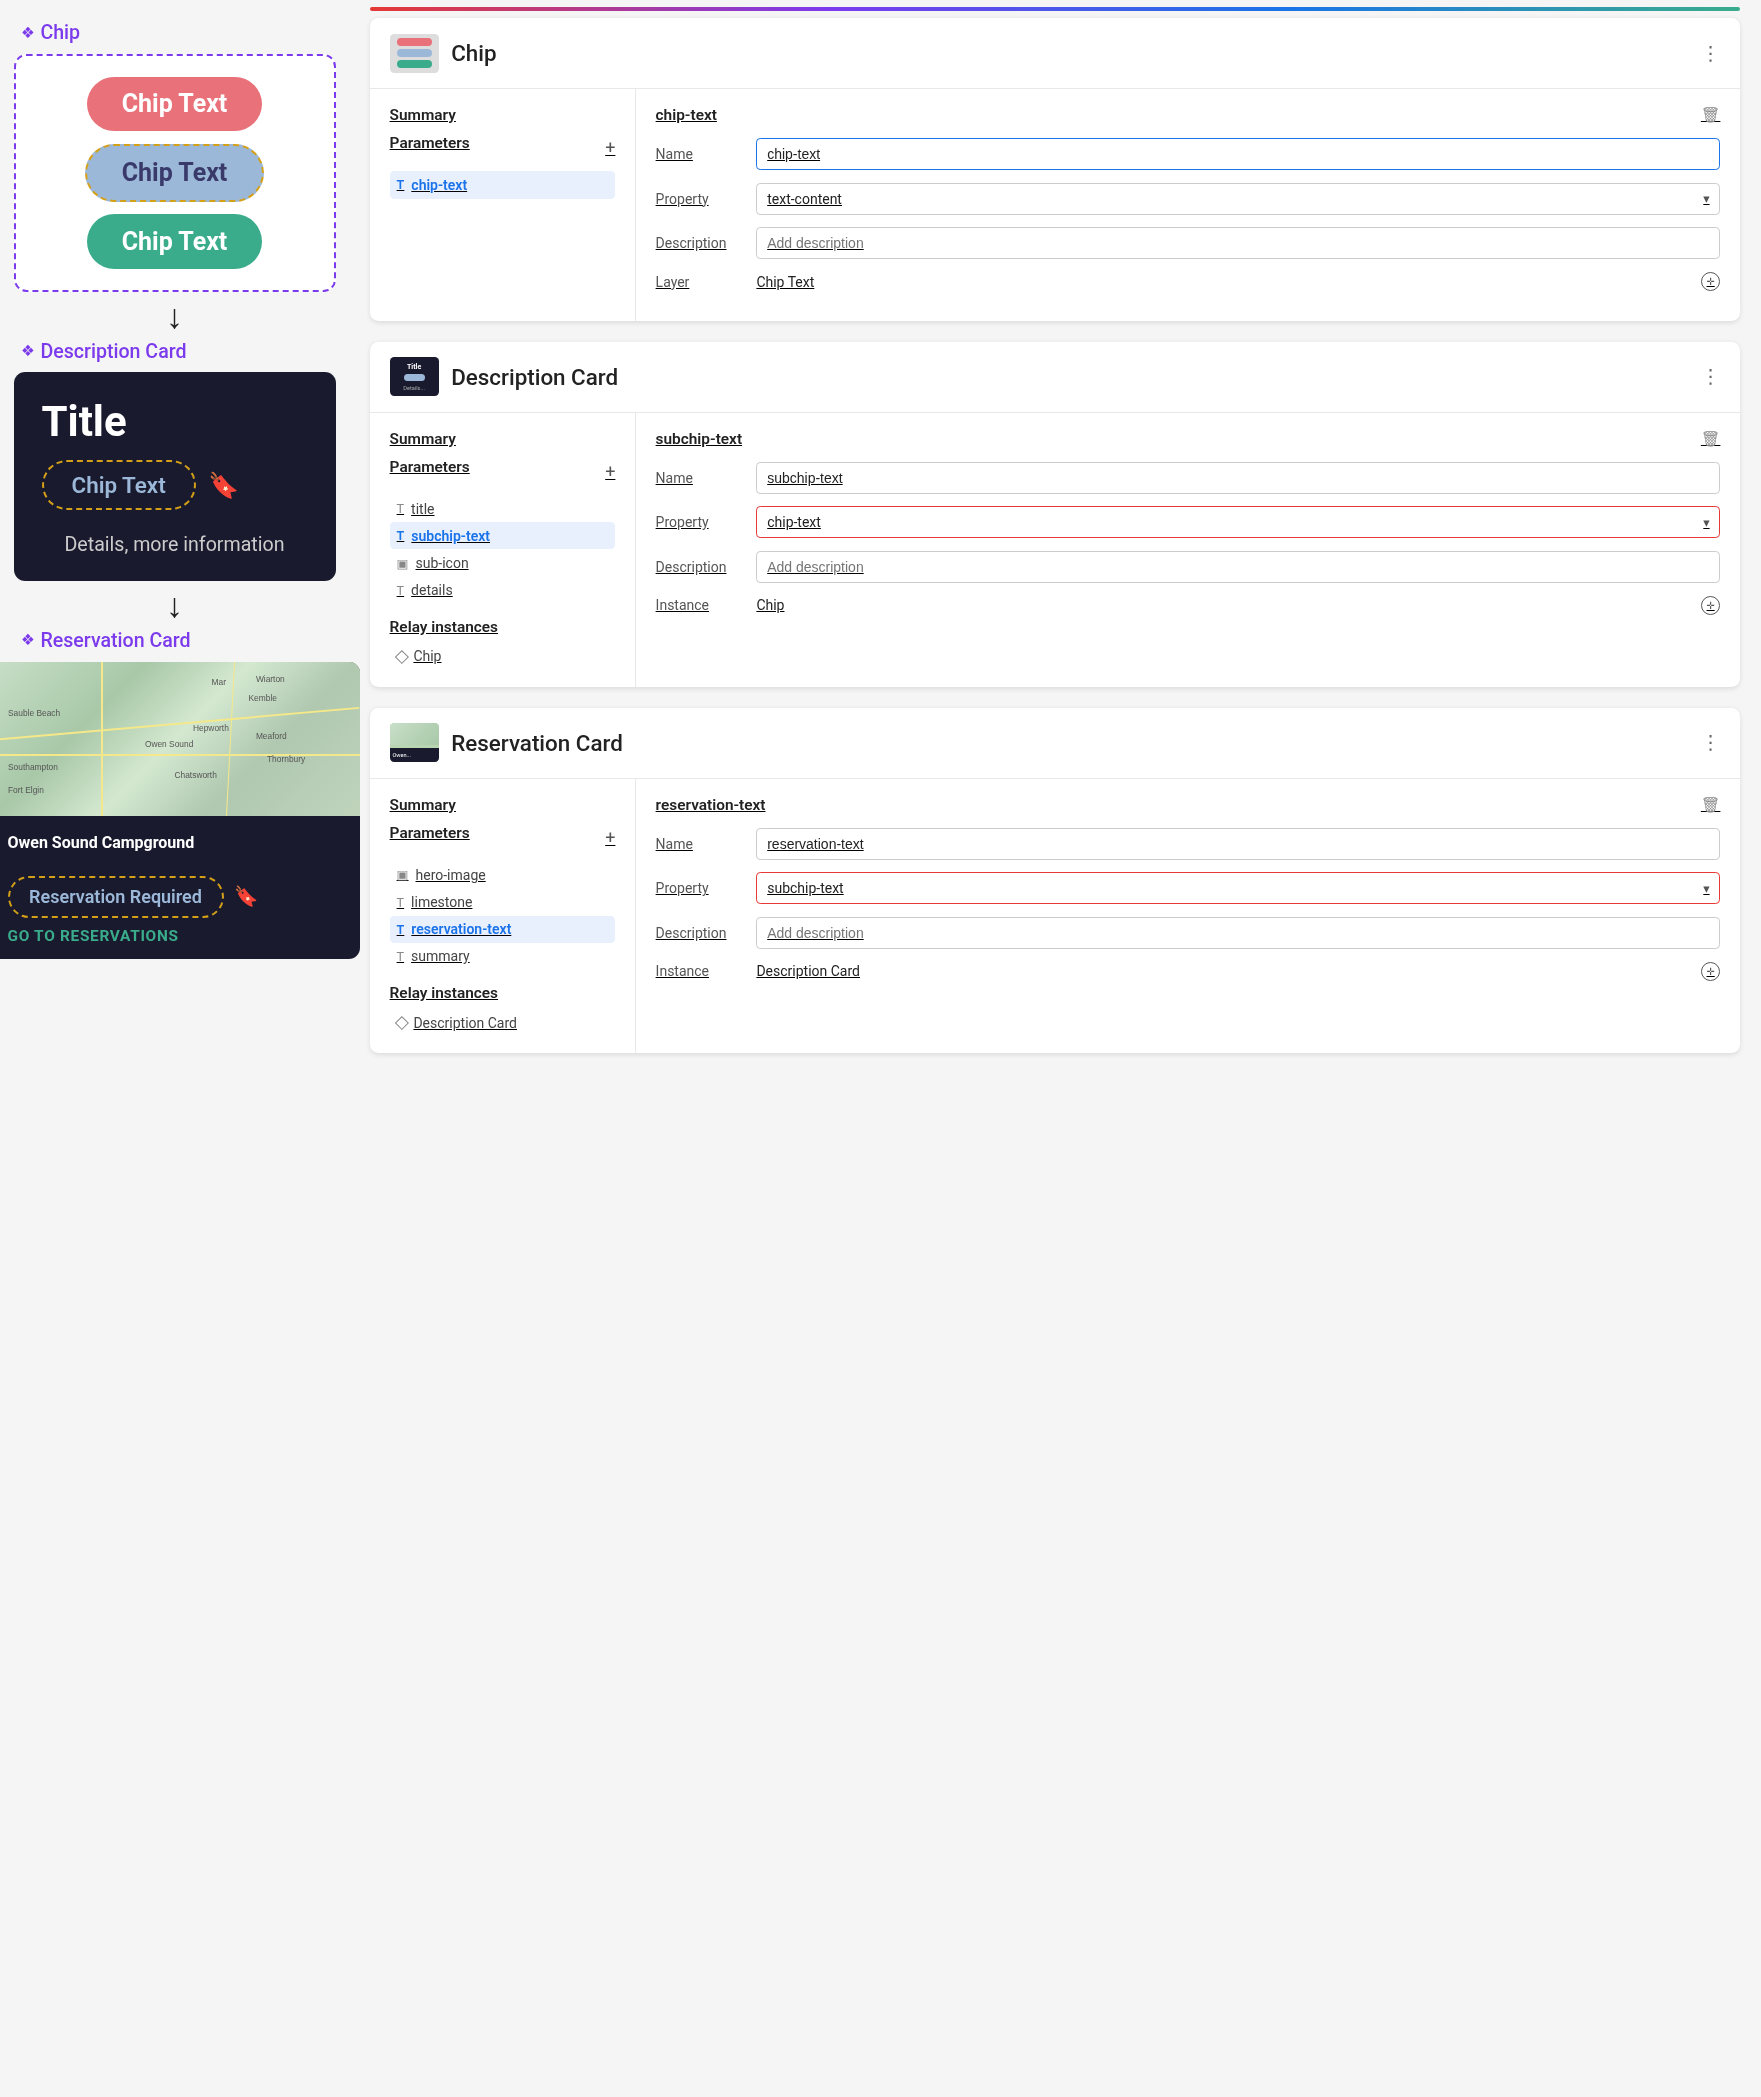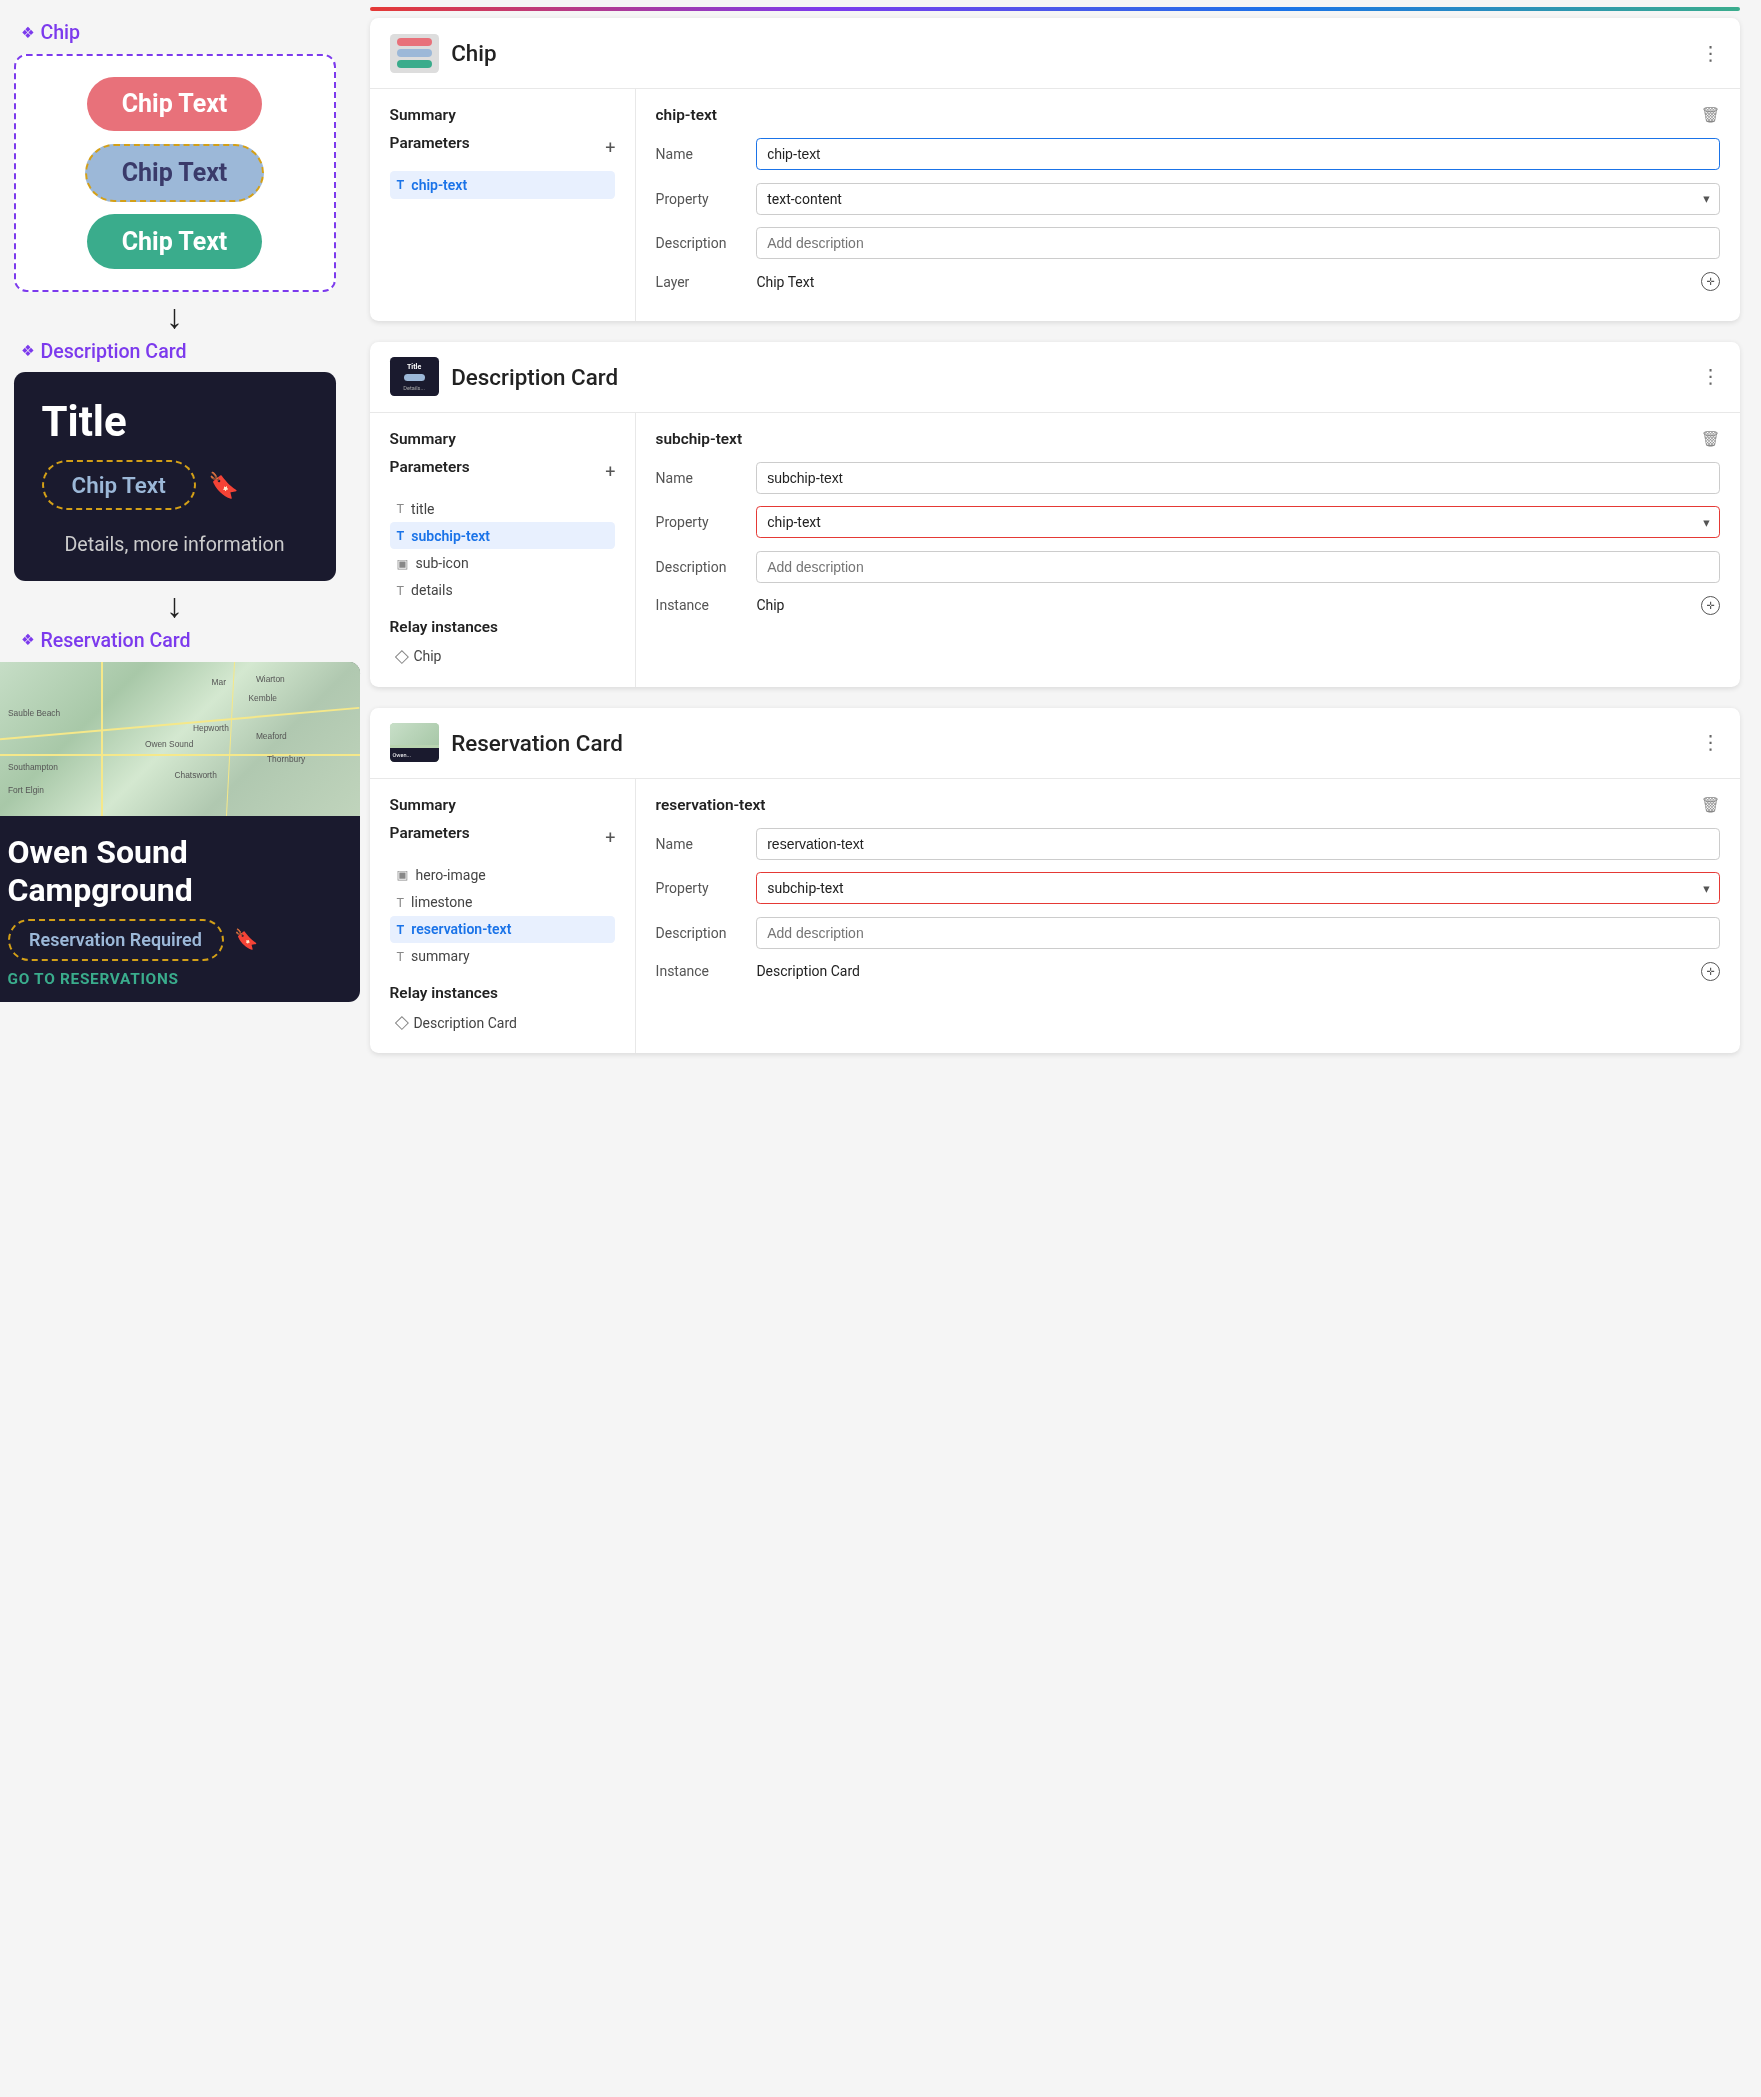--- a/index.html
+++ b/index.html
@@ -145,24 +145,24 @@
     .map-road.h1 { top: 40%; left: 0; width: 100%; height: 2.1px; transform: rotate(-5deg); }
     .map-road.h2 { top: 60%; left: 0; width: 100%; height: 1.4px; }
     .map-road.v1 { top: 0; left: 30%; width: 2.1px; height: 100%; }
     .map-road.v2 { top: 0; left: 65%; width: 1.4px; height: 100%; transform: rotate(3deg); }
 
     .res-card-body {
       padding: 17px 18px 14px;
       color: white;
     }
     .res-card-headline {
-      font-size: 32px;
+      font-size: 16px;
       font-weight: 700;
       color: white;
-      margin-bottom: 10px;
+      margin-bottom: 24px;
     }
     .res-chip-row {
       display: flex;
       align-items: center;
       gap: 11.2px;
       margin-bottom: 9.8px;
     }
     .res-chip-pill {
       border: 2.1px dashed #d4a017;
       border-radius: 35px;
@@ -246,20 +246,21 @@
     .panel-menu-icon {
       font-size: 19.6px;
       color: #666;
       cursor: pointer;
     }
 
     
     .panel-body {
       display: flex;
       min-height: 210px;
+      text-decoration: underline;
     }
     .panel-left {
       width: 266px;
       border-right: 0.7px solid #e8e8e8;
       padding: 17px 19.6px;
     }
     .panel-right {
       flex: 1;
       padding: 17px 19.6px;
     }

